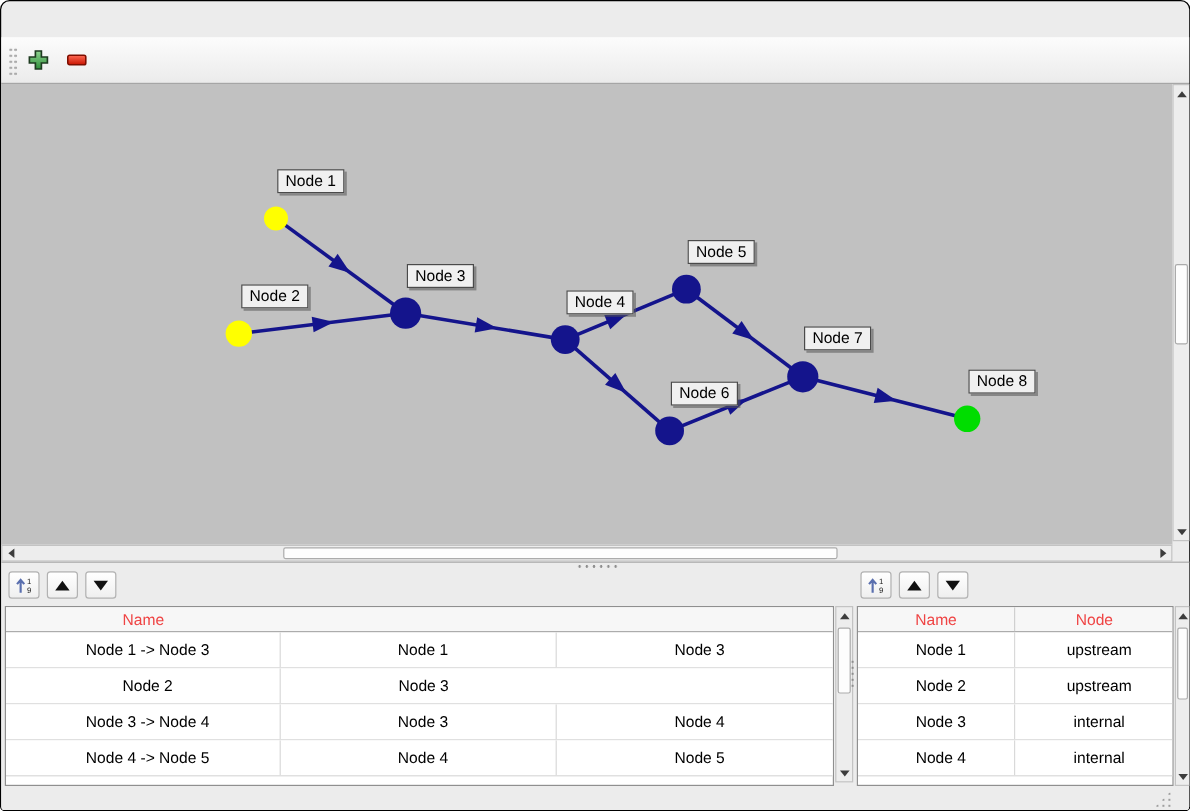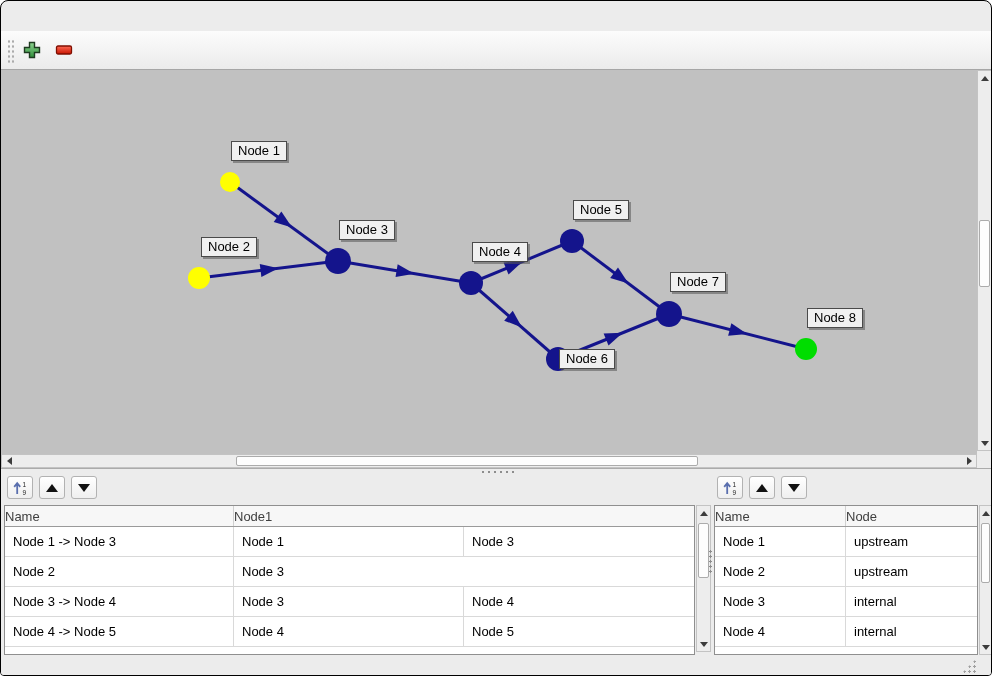--- a/index.html
+++ b/index.html
@@ -61,24 +61,24 @@
                background: linear-gradient(#ffffff, #efefef); border: 1px solid #b2b2b2;
                border-radius: 3px; display: flex; align-items: center; justify-content: center;
                cursor: pointer; padding: 0; }
   .tri-up  { width: 0; height: 0; border-left: 6px solid transparent; border-right: 6px solid transparent; border-bottom: 8px solid #111; }
   .tri-down{ width: 0; height: 0; border-left: 6px solid transparent; border-right: 6px solid transparent; border-top: 8px solid #111; }
 
   
   .dtable { position: absolute; background: #ffffff; border: 1px solid #8f8f8f; overflow: hidden; }
   .t-head, .trow { display: grid; }
   .t-head { background: #f7f7f7; border-bottom: 1px solid #9a9a9a; height: 21px; }
-  .th { font-size: 13px; color: #404040; line-height: 21px;
+  .th { font-size: 13px; color: #ef4444; text-align: center; line-height: 21px;
         border-right: 1px solid #d0d0d0; overflow: hidden; }
   .th:last-child { border-right: none; }
-  .trow { height: 30px; border-bottom: 1px solid #d9d9d9; background: #fff; }
+  .trow { height: 30px; border-bottom: 1px solid #d9d9d9; background: #fff; text-align: center; }
   .td { font-size: 13px; color: #000; line-height: 29px; padding-left: 8px;
         border-right: 1px solid #d9d9d9; overflow: hidden; white-space: nowrap; }
   .td:last-child { border-right: none; }
   .table-left  .t-head, .table-left  .trow { grid-template-columns: 229px 230px 230px; }
   .table-right .t-head, .table-right .trow { grid-template-columns: 131px 132px; }
   .tscroll { position: absolute; width: 15px; background: #ededed; border: 1px solid #c3c3c3; }
 
   .resize-grip { position: absolute; left: 961px; top: 190px; width: 14px; height: 14px;
                  background-image: radial-gradient(circle, #9f9f9f 1px, transparent 1.2px);
                  background-size: 5px 5px;
@@ -142,21 +142,21 @@
         <circle cx="557" cy="358" r="12" fill="#14148c"></circle>
         <circle cx="668" cy="313" r="13" fill="#14148c"></circle>
         <circle cx="805" cy="348" r="11" fill="#00dd00"></circle>
       </svg>
     <div>
         <div class="node-label" style="left: 230px; top: 71px;">Node 1</div>
         <div class="node-label" style="left: 200px; top: 167px;">Node 2</div>
         <div class="node-label" style="left: 338px; top: 150px;">Node 3</div>
         <div class="node-label" style="left: 471px; top: 172px;">Node 4</div>
         <div class="node-label" style="left: 572px; top: 130px;">Node 5</div>
-        <div class="node-label" style="left: 558px; top: 248px; margin-top: 31px;">Node 6</div>
+        <div class="node-label" style="left: 558px; top: 248px;">Node 6</div>
         <div class="node-label" style="left: 669px; top: 202px; text-align: center;">Node 7</div>
         <div class="node-label" style="left: 806px; top: 238px;">Node 8</div>
       </div>
   </div>
 
   <div class="vscroll">
     <div class="sbtn" style="left:0;top:1px;width:13px;height:12px;">
         <div class="arr-up"></div>
       </div>
     <div class="scroll-thumb-v" style="top:149px;height:67px;"></div>
@@ -202,21 +202,20 @@
     <button class="panel-btn" style="left:748px;">
         <div class="tri-up"></div>
       </button>
     <button class="panel-btn" style="left:780px;">
         <div class="tri-down"></div>
       </button>
 
     <div class="dtable table-left" style="left:3px;top:36px;width:691px;height:150px;">
       <div class="t-head">
           <div class="th">Name</div>
-          <div class="th">Node1</div>
         </div>
       <div class="t-body">
           <div class="trow">
             <div class="td">Node 1 -&gt; Node 3</div>
             <div class="td">Node 1</div>
             <div class="td">Node 3</div>
           </div>
           <div class="trow">
             <div class="td">Node 2</div>
             <div class="td">Node 3</div>

